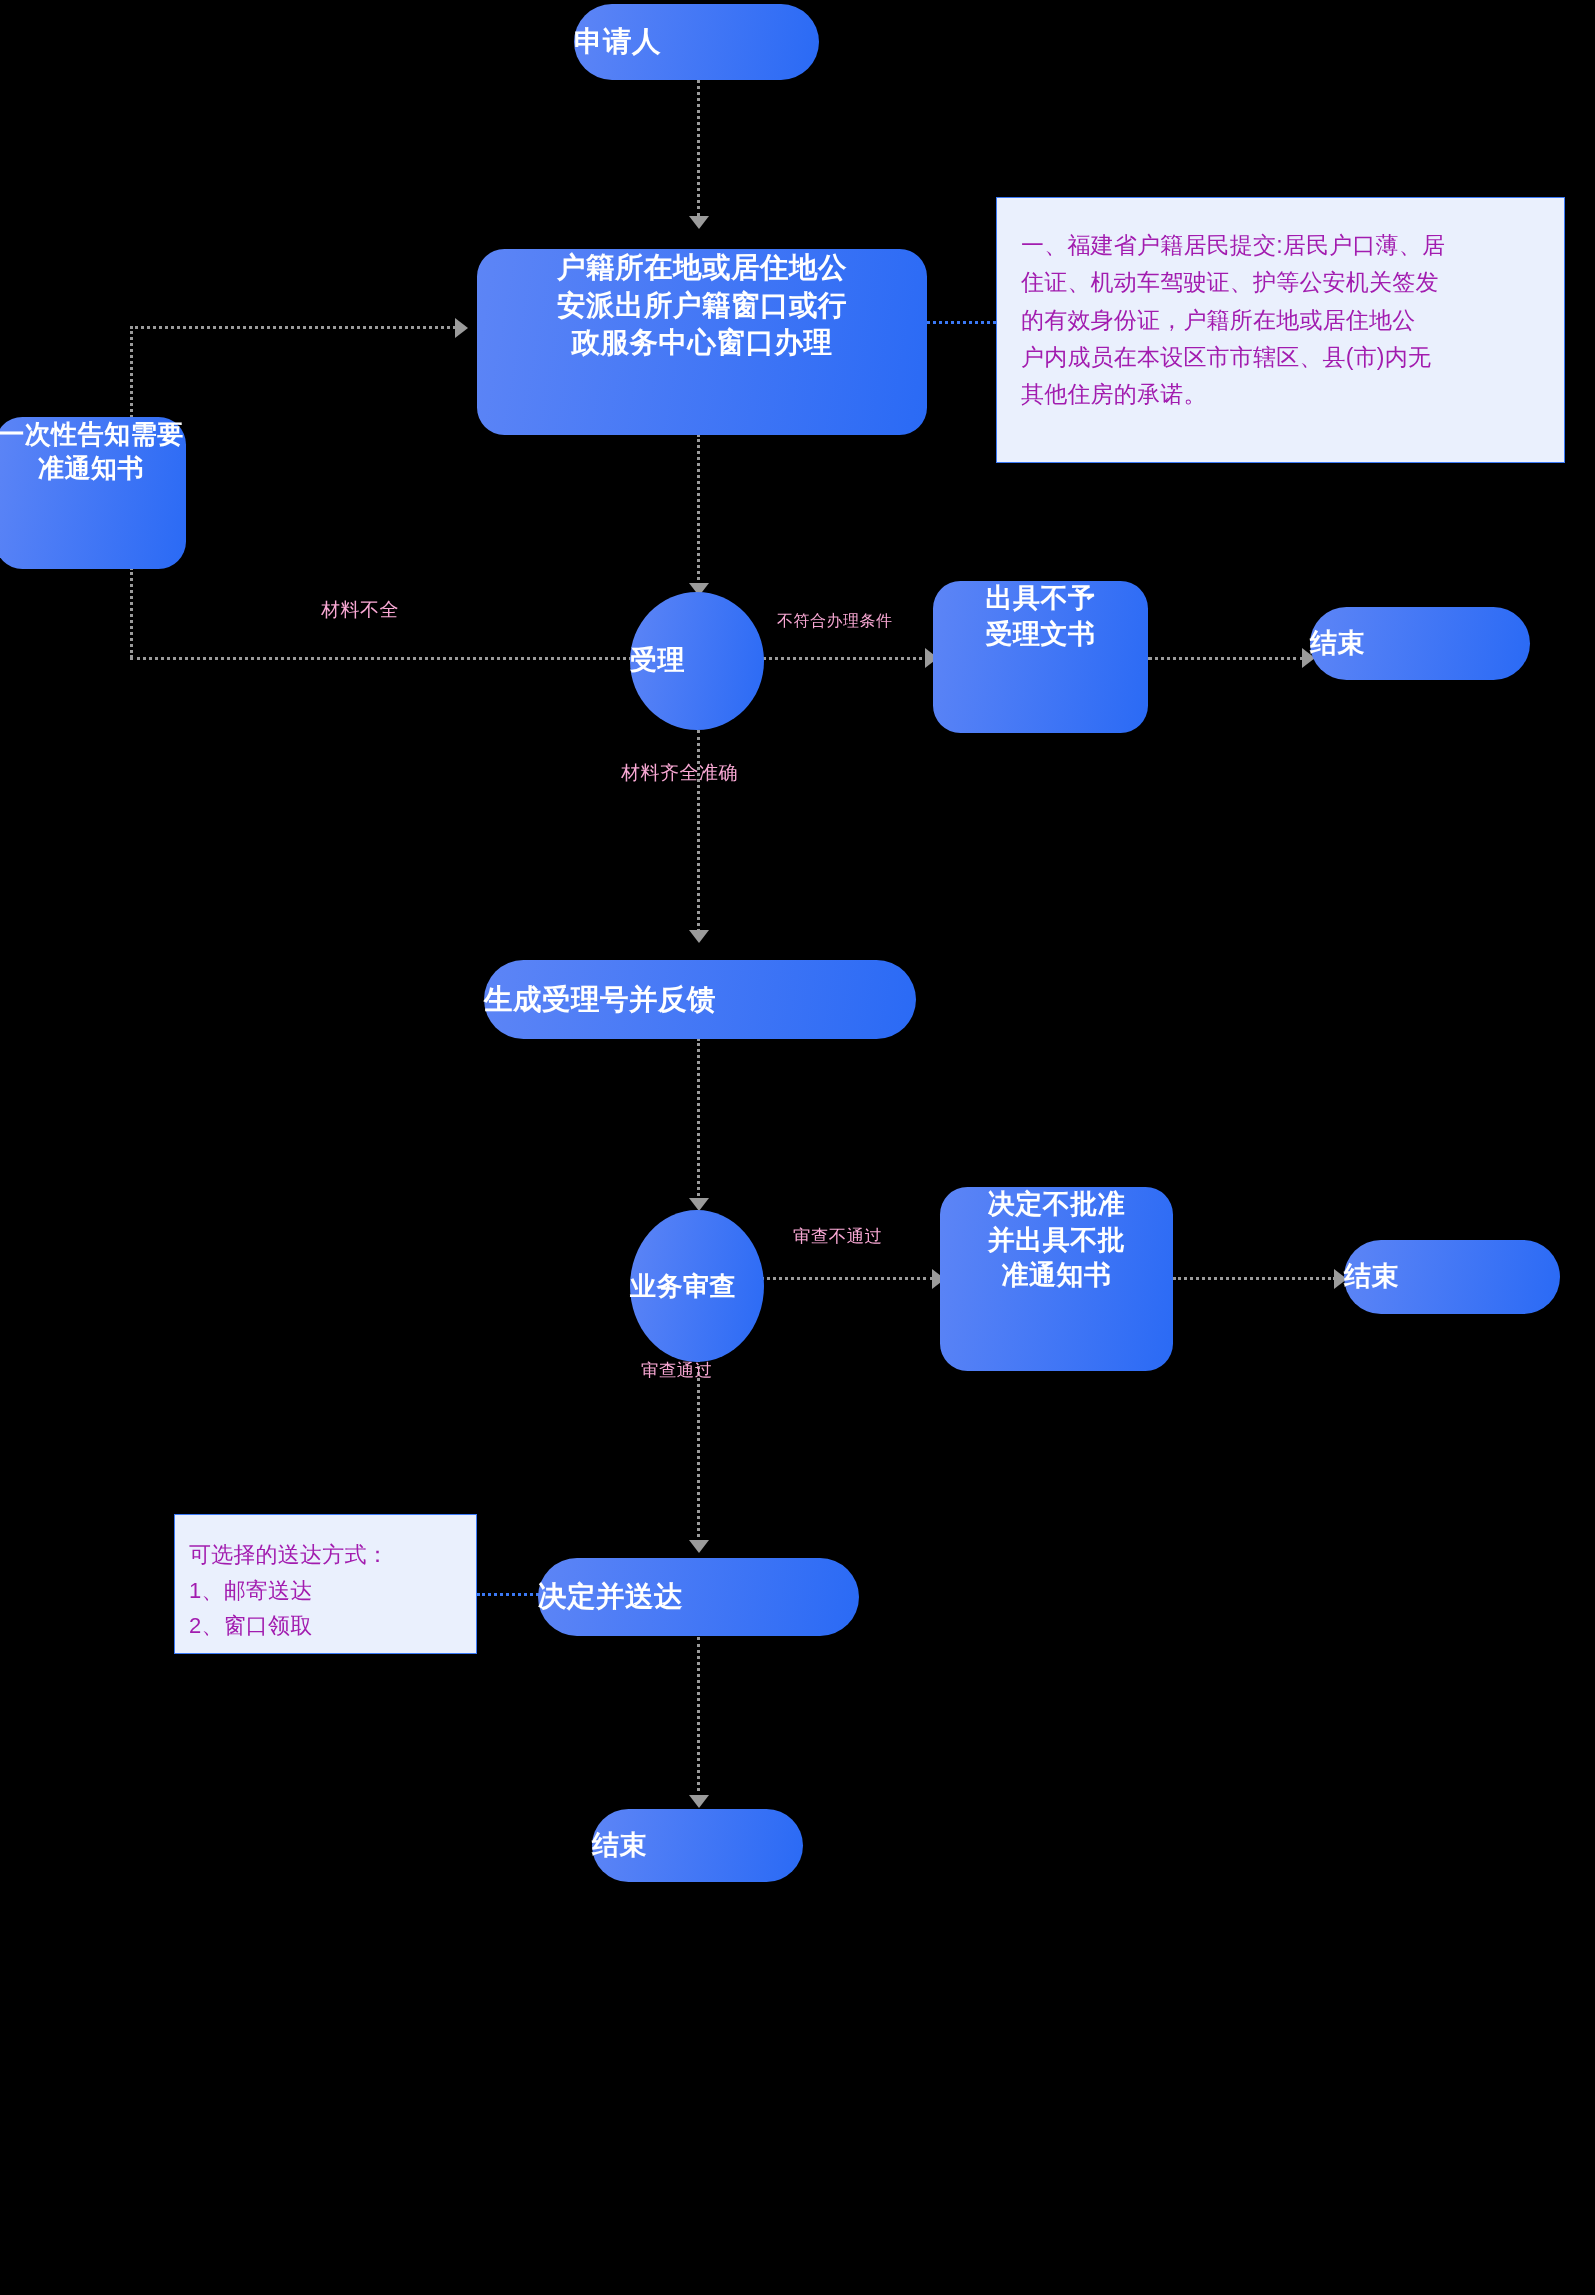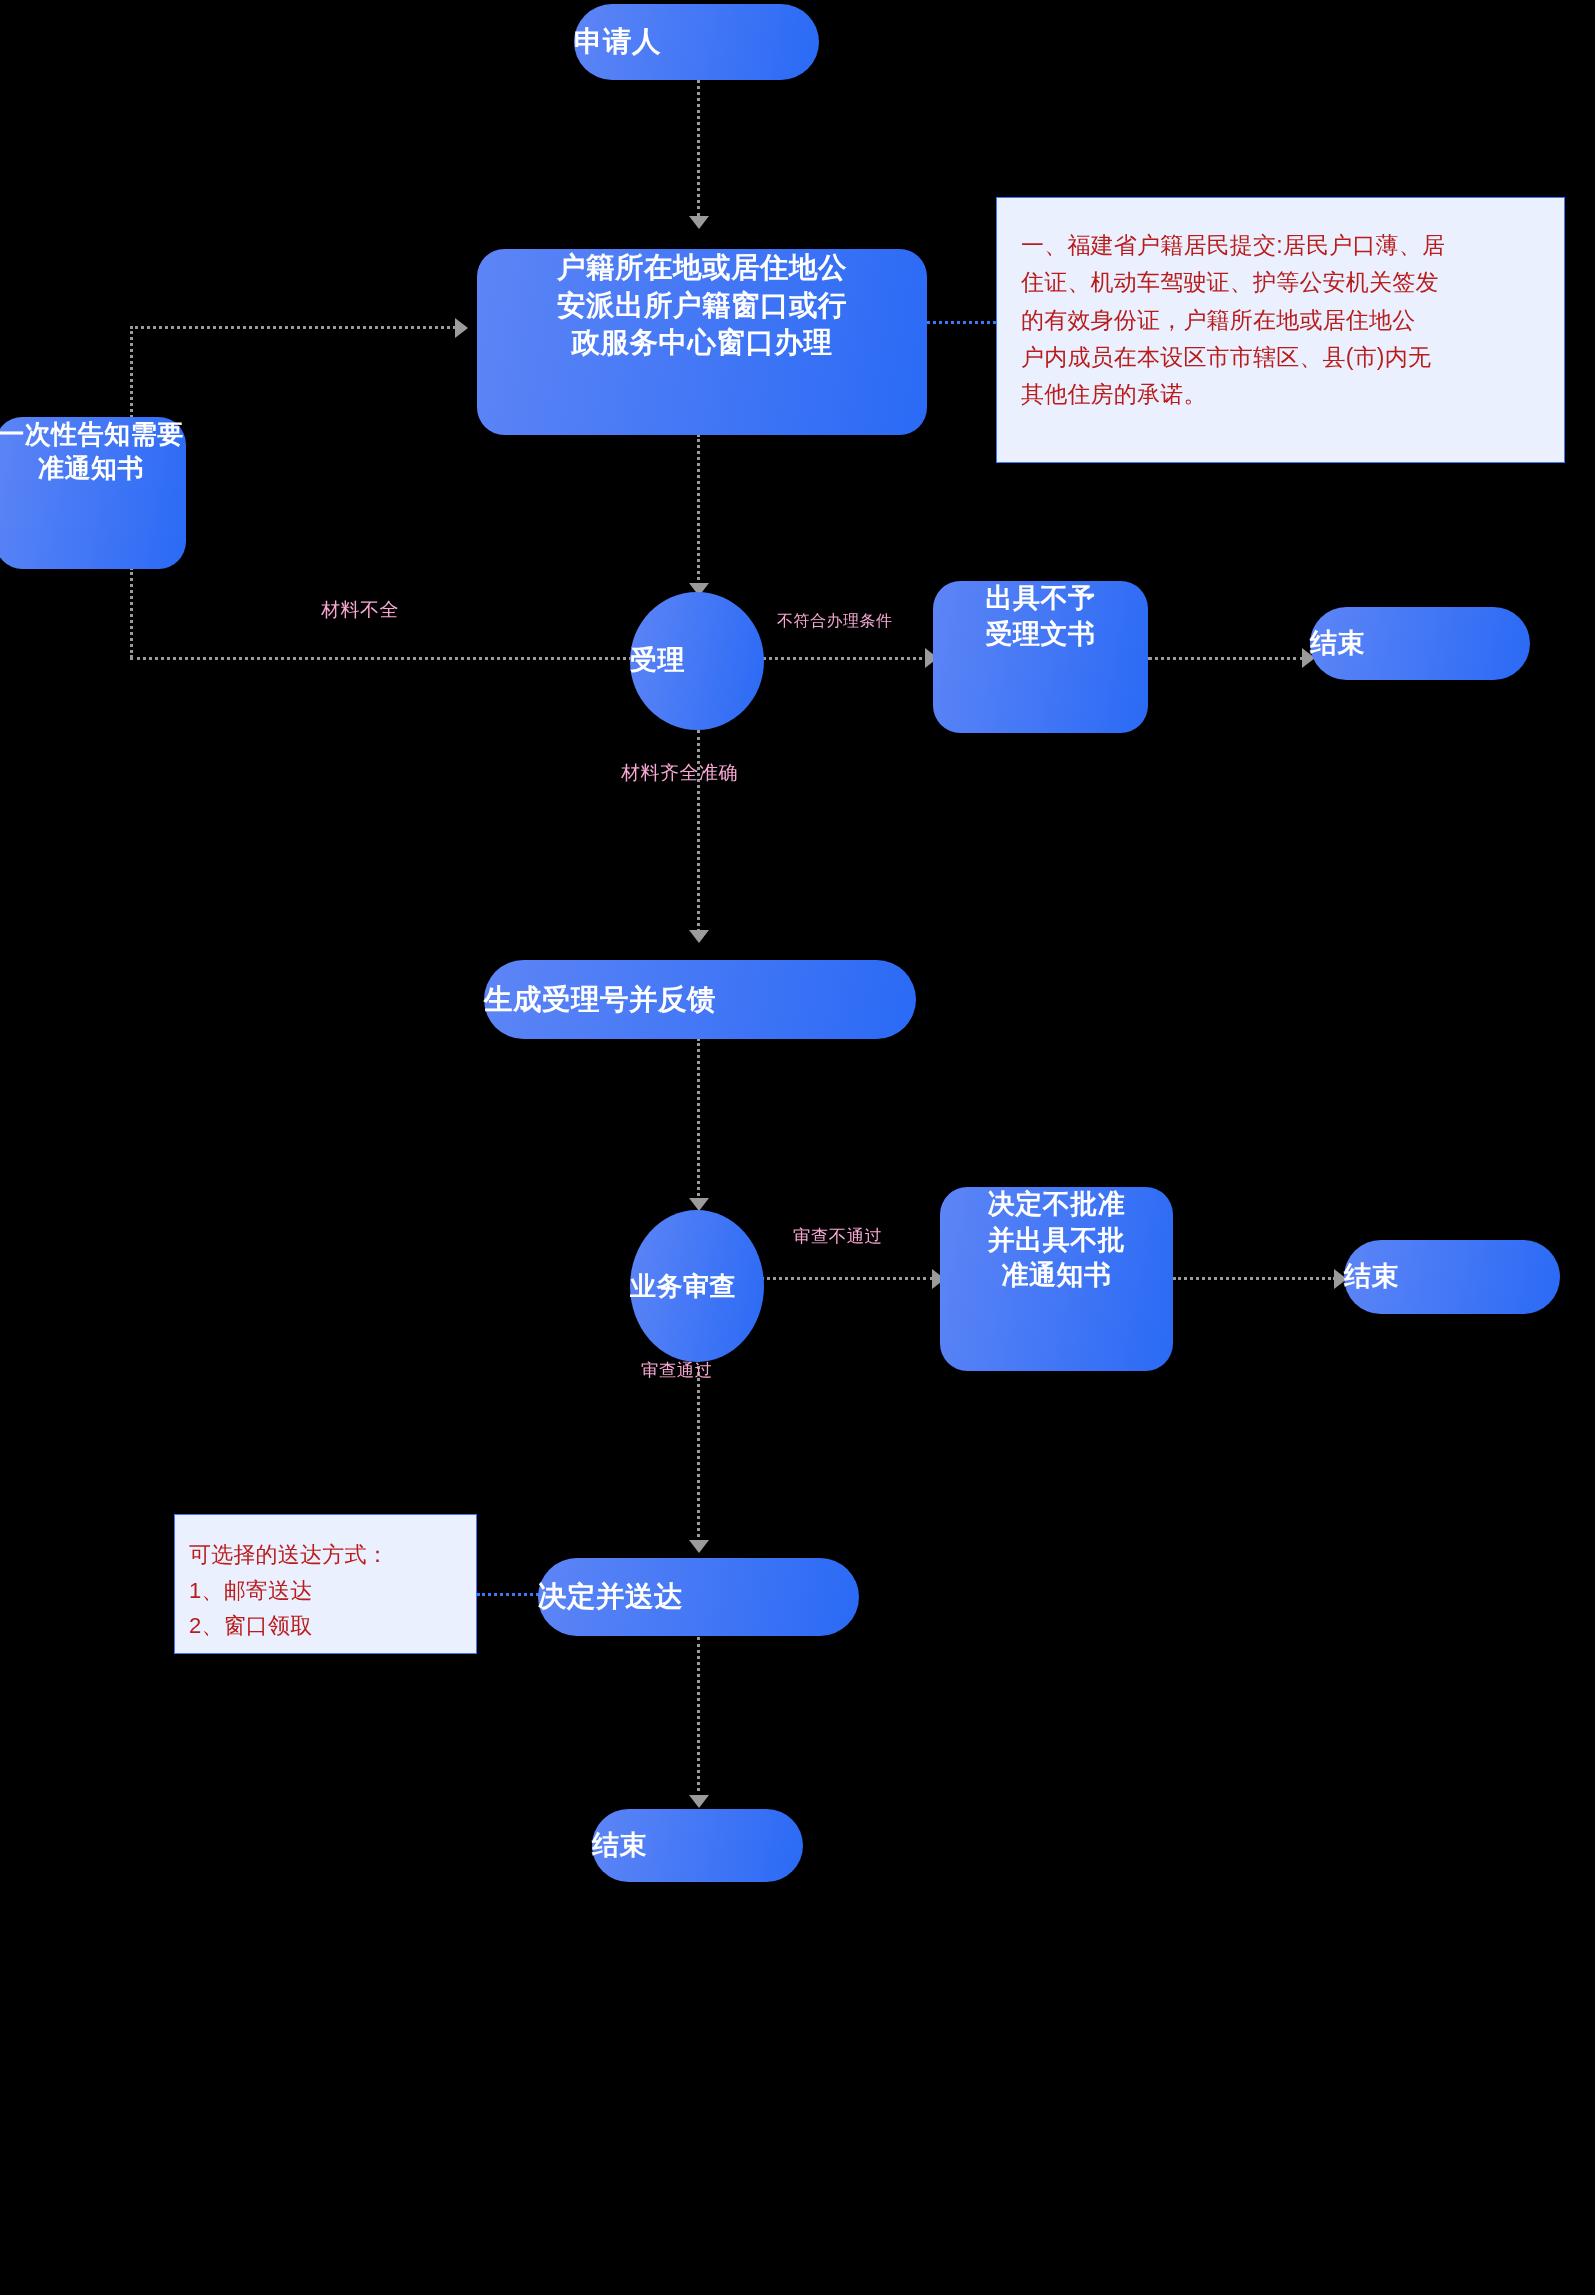--- a/index.html
+++ b/index.html
@@ -31,21 +31,21 @@
   }
   .node.rounded   { border-radius: 27.5px; }
   .node.stadium   { border-radius: 459px; }
   .node.ellipse   { border-radius: 50%; }
 
   
   .note {
     position: absolute;
     background: #eaf0fd;
     border: 1.4px solid #3b79f6;
-    color: #b91c1c;
+    color: #a21caf;
     box-sizing: border-box;
     line-height: 1.62;
     letter-spacing: 0.2px;
   }
   .note .note-line { display: block; }
 
   
   .seg {
     position: absolute;
     box-sizing: border-box;

